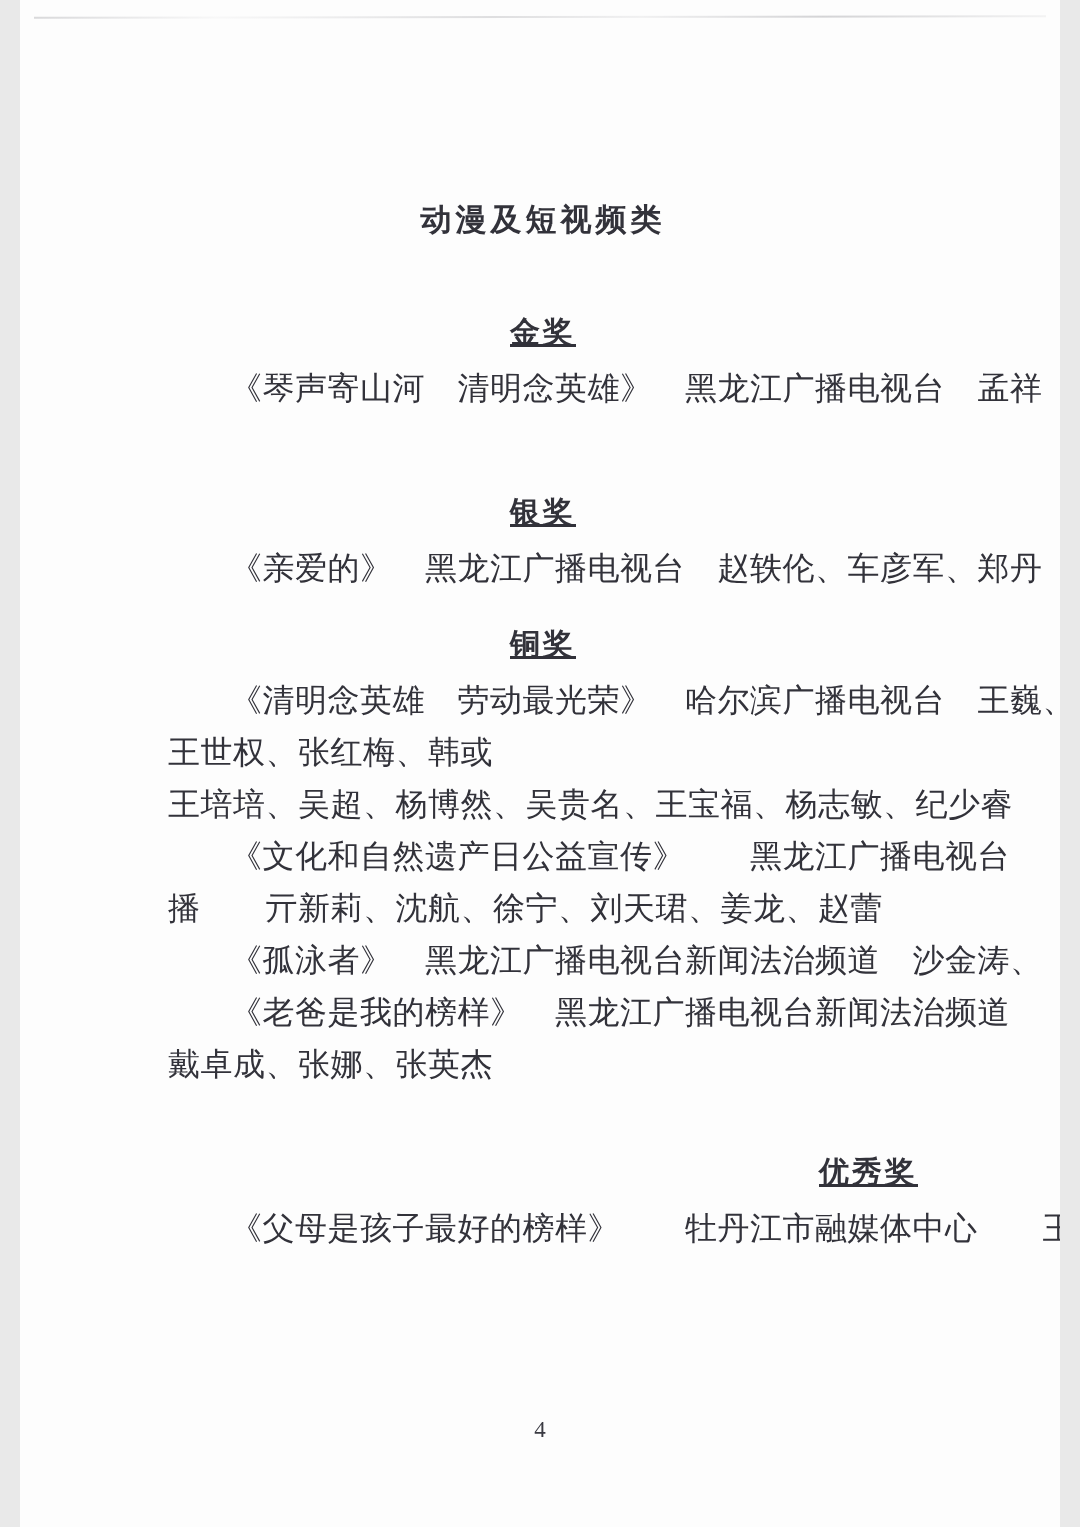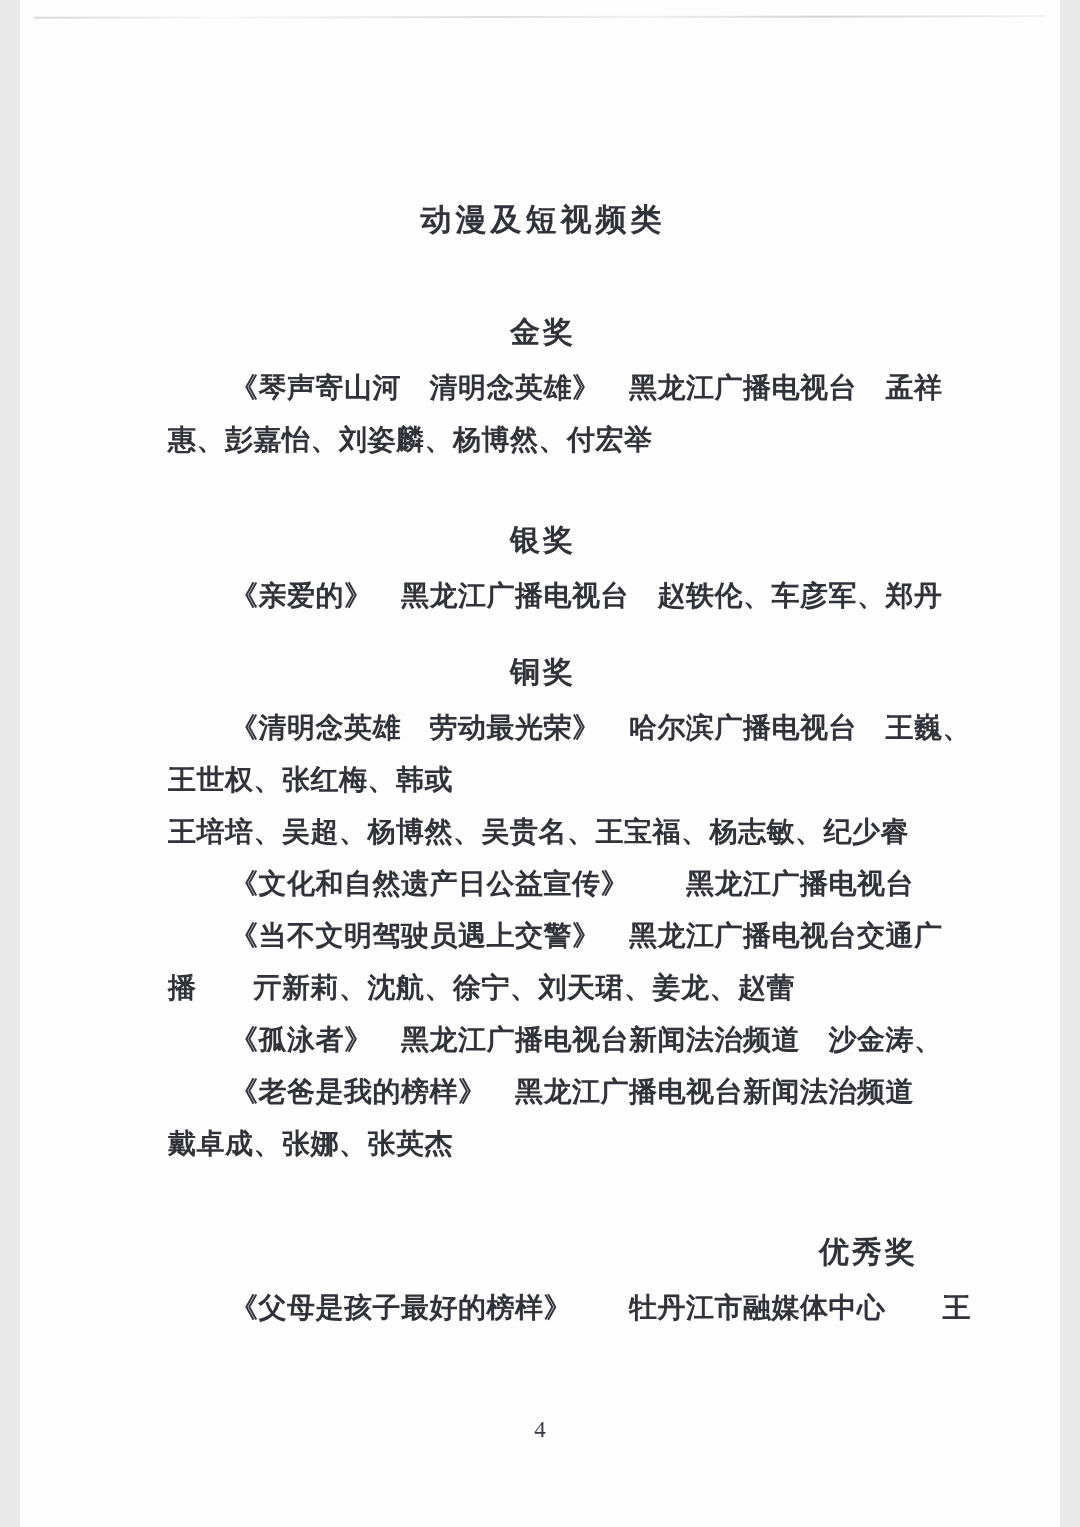--- a/index.html
+++ b/index.html
@@ -44,32 +44,33 @@
     text-align: center;
     letter-spacing: 4px;
   }
   .heading {
     margin: 0;
     font-size: 30px;
     line-height: 44px;
     font-weight: 600;
     text-align: center;
     letter-spacing: 3px;
+    text-decoration: underline;
   }
   .m68 { margin-top: 68px; }
-  .m52 { margin-top: 52px; }
+  .m52 { margin-top: 76px; }
   .m56 { margin-top: 28px; }
   .m60 { margin-top: 60px; text-align: right; }
   .line {
     margin: 0;
-    font-size: 28px;
+    font-size: 32px;
     line-height: 52px;
     letter-spacing: 0.5px;
     white-space: nowrap;
-    font-weight: 700;
+    font-weight: 400;
   }
   .after-heading { margin-top: 8px; }
   .indent { text-indent: 62px; }
   .page-number {
     position: absolute;
     top: 1414px;
     left: 0;
     width: 100%;
     text-align: center;
     font-size: 23px;
@@ -82,31 +83,29 @@
 
 <div class="page">
   <div class="scan-line"></div>
 
   <div class="content">
 
     <h1 class="doc-title">动漫及短视频类</h1>
 
     <h2 class="heading m68">金奖</h2>
     <p class="line indent after-heading">《琴声寄山河　清明念英雄》　黑龙江广播电视台　孟祥</p>
-    <p class="line">惠、彭嘉怡、刘姿麟、杨博然、付宏举</p>
 
     <h2 class="heading m52">银奖</h2>
     <p class="line indent after-heading">《亲爱的》　黑龙江广播电视台　赵轶伦、车彦军、郑丹</p>
 
     <h2 class="heading m56">铜奖</h2>
     <p class="line indent after-heading">《清明念英雄　劳动最光荣》　哈尔滨广播电视台　王巍、</p>
     <p class="line">王世权、张红梅、韩或</p>
     <p class="line">王培培、吴超、杨博然、吴贵名、王宝福、杨志敏、纪少睿</p>
     <p class="line indent">《文化和自然遗产日公益宣传》　　黑龙江广播电视台</p>
-    <p class="line indent">《当不文明驾驶员遇上交警》　黑龙江广播电视台交通广</p>
     <p class="line">播　　亓新莉、沈航、徐宁、刘天珺、姜龙、赵蕾</p>
     <p class="line indent">《孤泳者》　黑龙江广播电视台新闻法治频道　沙金涛、</p>
     <p class="line indent">《老爸是我的榜样》　黑龙江广播电视台新闻法治频道</p>
     <p class="line">戴卓成、张娜、张英杰</p>
 
     <h2 class="heading m60">优秀奖</h2>
     <p class="line indent after-heading">《父母是孩子最好的榜样》　　牡丹江市融媒体中心　　王</p>
 
   </div>
 

